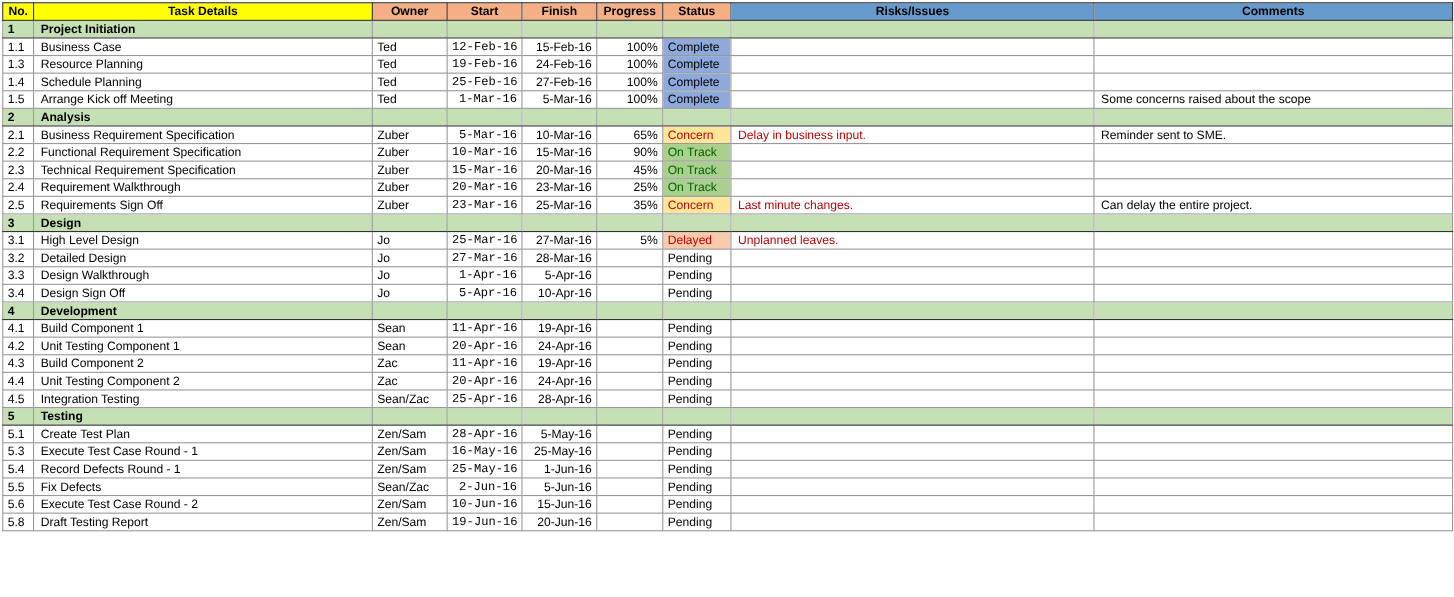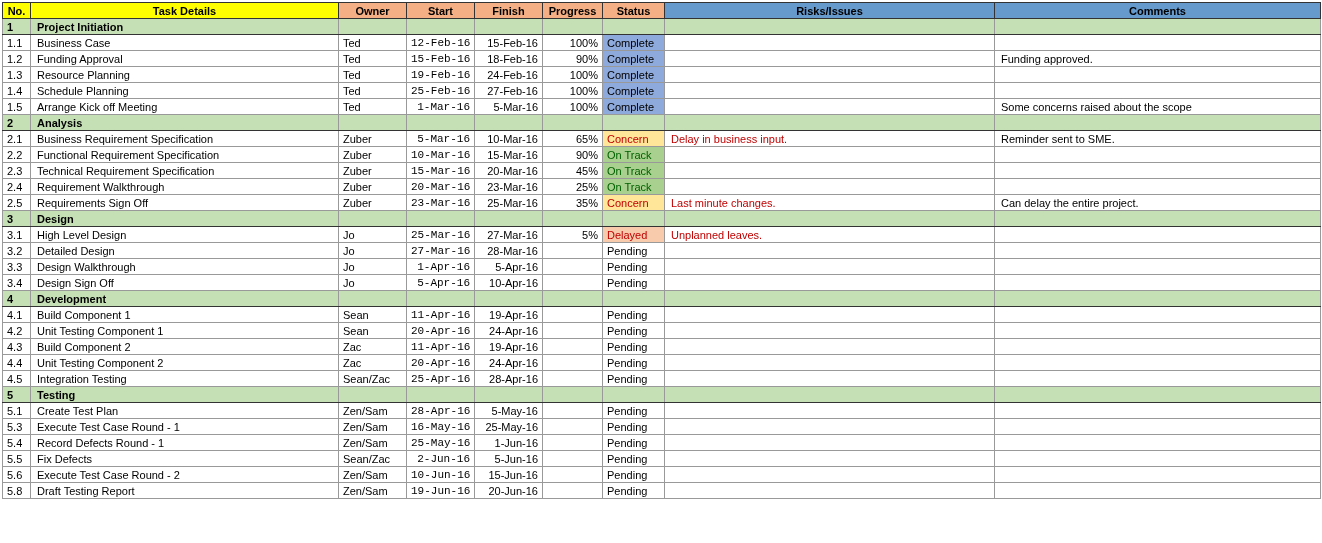--- a/index.html
+++ b/index.html
@@ -114,31 +114,20 @@
         <td class="task-cell">Business Case</td>
         <td class="owner-cell">Ted</td>
         <td class="start-cell">12-Feb-16</td>
         <td class="finish-cell">15-Feb-16</td>
         <td class="prog-cell">100%</td>
         <td class="status-cell st-complete">Complete</td>
         <td class="risks-cell"></td>
         <td class="comm-cell"></td>
       </tr>
       <tr>
-        <td class="no-cell">1.2</td>
-        <td class="task-cell">Funding Approval</td>
-        <td class="owner-cell">Ted</td>
-        <td class="start-cell">15-Feb-16</td>
-        <td class="finish-cell">18-Feb-16</td>
-        <td class="prog-cell">90%</td>
-        <td class="status-cell st-complete">Complete</td>
-        <td class="risks-cell"></td>
-        <td class="comm-cell">Funding approved.</td>
-      </tr>
-      <tr>
         <td class="no-cell">1.3</td>
         <td class="task-cell">Resource Planning</td>
         <td class="owner-cell">Ted</td>
         <td class="start-cell">19-Feb-16</td>
         <td class="finish-cell">24-Feb-16</td>
         <td class="prog-cell">100%</td>
         <td class="status-cell st-complete">Complete</td>
         <td class="risks-cell"></td>
         <td class="comm-cell"></td>
       </tr>

